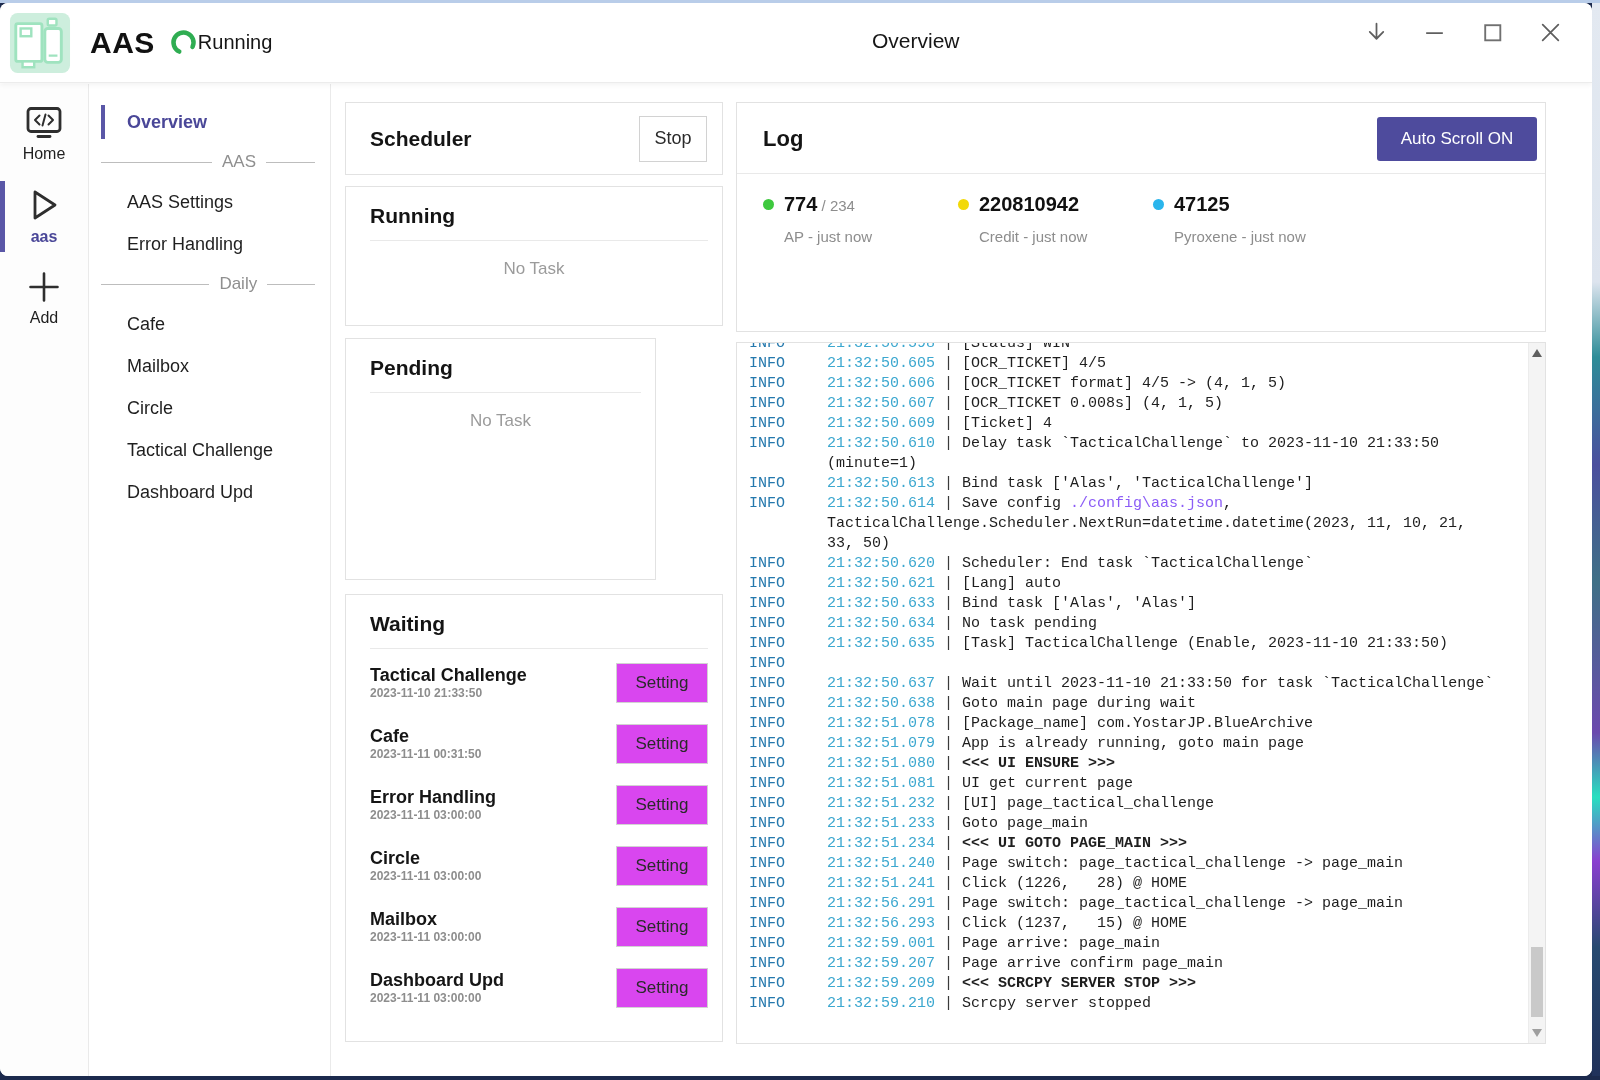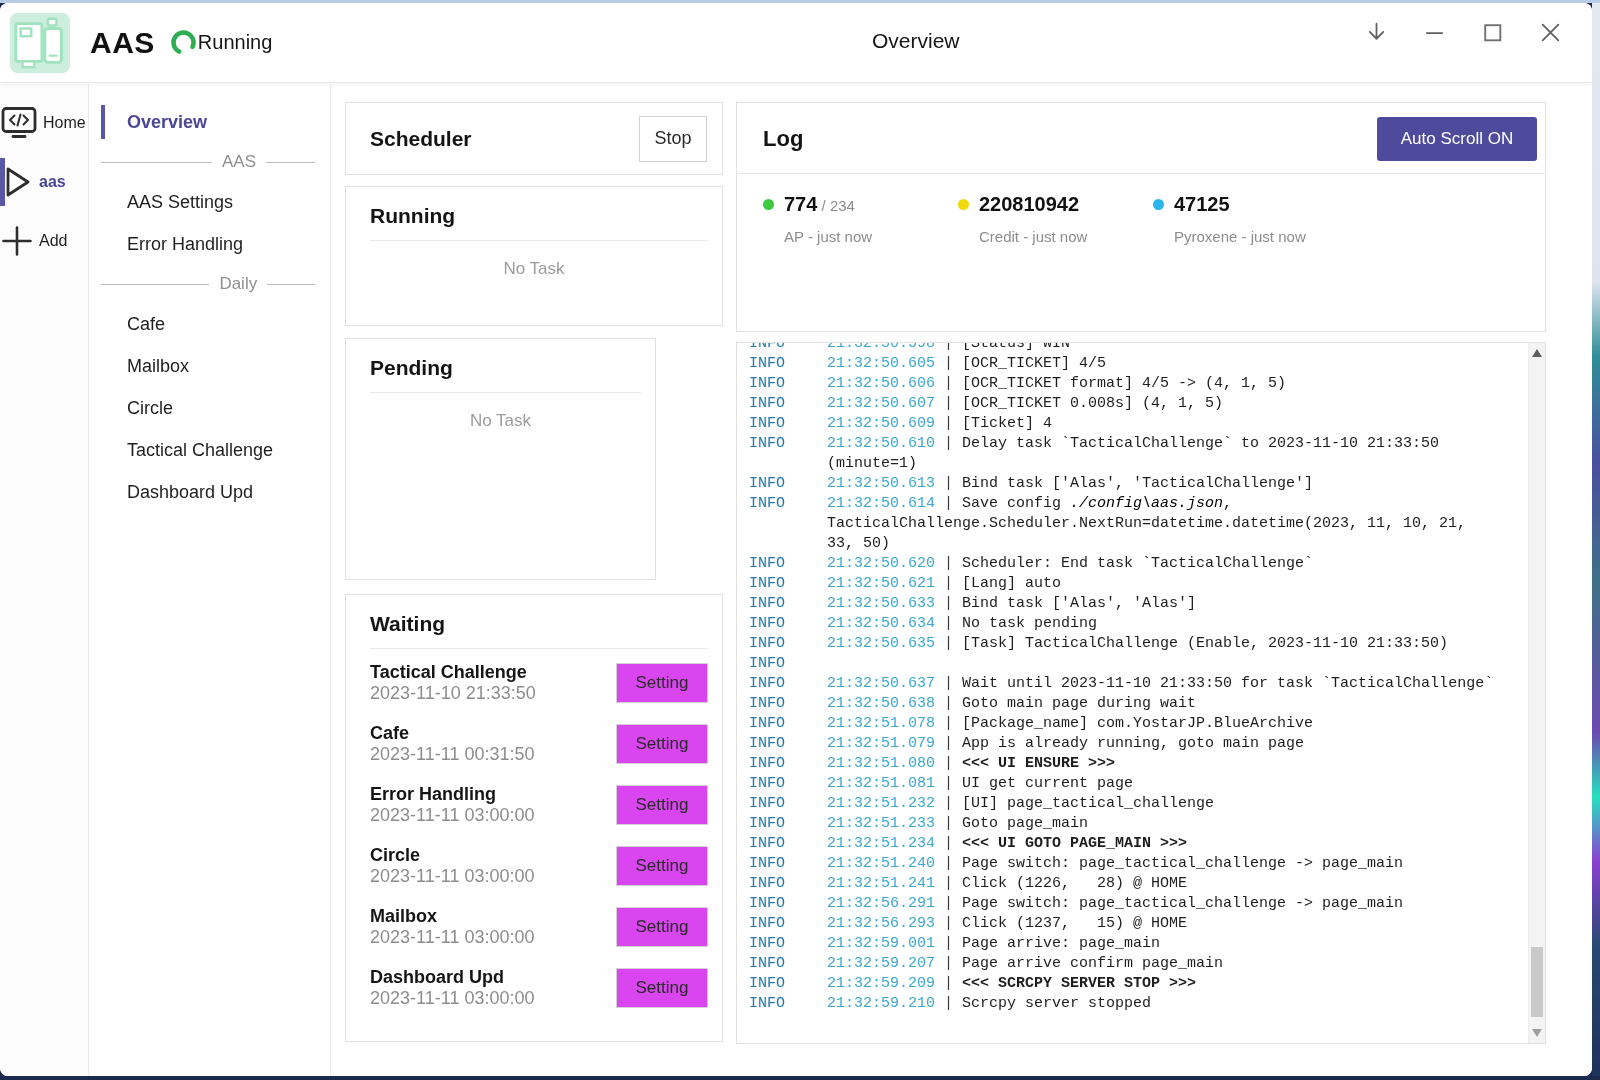--- a/index.html
+++ b/index.html
@@ -21,21 +21,21 @@
   .spinner { margin-left:15px; width:27px; height:27px; flex:none; }
   .status-text { font-size:20px; color:#161616; margin-left:1px; }
   .page-title { position:absolute; left:872px; top:26px; font-size:21px; color:#161616; }
   .win-controls { position:absolute; right:29px; top:17px; display:flex; gap:33px; }
   .win-btn { width:25px; height:25px; background:none; border:none; cursor:pointer; padding:0; }
   .win-btn svg { width:25px; height:25px; display:block; }
 
   
   .rail { position:absolute; top:81px; left:0; width:89px; bottom:0; background:#fdfdfd;
     border-right:1px solid #eaeaea; }
-  .rail-item { position:relative; display:flex; flex-direction:row; align-items:center; gap:5px;
+  .rail-item { position:relative; display:flex; flex-direction:column; align-items:center; gap:5px;
     padding:6px 0; cursor:pointer; }
   .rail-item.first { margin-top:16px; }
   .rail-item { margin-top:12px; }
   .rail-label { font-size:16px; color:#1f1f1f; }
   .rail-item.active .rail-label { color:#4a4798; font-weight:700; }
   .rail-item.active::before { content:''; position:absolute; left:0; top:0; bottom:0; width:5px; background:#5a57a7; }
 
   
   .sidebar { position:absolute; top:81px; left:90px; width:241px; bottom:0; background:#fff;
     border-right:1px solid #eaeaea; padding-top:17px; }
@@ -63,21 +63,21 @@
   #card-running { left:14px; top:102px; width:378px; height:140px; }
   #card-pending { left:14px; top:254px; width:311px; height:242px; }
   .card .head { padding:17px 24px 12px; }
   .empty-text { text-align:center; color:#9b9b9b; font-size:17px; margin-top:18px; }
 
   #card-waiting { left:14px; top:510px; width:378px; height:448px; }
   .wait-list { padding-top:3px; }
   .wait-item { display:flex; align-items:center; padding:0 14px 0 24px; height:61px; }
   .wait-info { flex:1; }
   .wait-name { font-size:18px; font-weight:700; color:#151515; }
-  .wait-time { font-size:18px; font-weight:400; color:#8d8d8d; }
+  .wait-time { font-size:12px; font-weight:700; color:#8d8d8d; }
   .setting-btn { width:92px; height:40px; border:1px solid #d2d2d2; background:#d946ef; font-size:17px;
     color:#2a2a2a; cursor:pointer; font-family:inherit; }
 
   
   #card-log { left:405px; top:18px; width:810px; height:230px; }
   #card-log .head { display:flex; align-items:center; padding:14px 8px 12px 26px; }
   #card-log h2 { flex:1; font-size:22px; }
   .autoscroll-btn { width:160px; height:44px; background:#4e4b9d; color:#fff; border:none;
     font-size:17px; border-radius:3px; cursor:pointer; font-family:inherit; }
   #card-log .divider { margin:0; }
@@ -91,21 +91,21 @@
   
   #log-box { position:absolute; left:405px; top:258px; width:810px; height:702px;
     border:1px solid #e2e2e2; overflow:hidden; }
   .log-lines { position:absolute; left:12px; top:-9px; right:18px;
     font-family:"Liberation Mono","DejaVu Sans Mono",monospace; font-size:15px; line-height:20px; }
   .log-entry { display:flex; }
   .log-lvl { width:78px; flex:none; color:#2478ad; }
   .log-body { width:672px; white-space:pre-wrap; overflow-wrap:break-word; color:#1e1e1e; }
   .log-time { color:#3ba7cf; }
   .log-sep { color:#3a3a3a; }
-  .mag { color:#000000;font-style:italic; }
+  .mag { color:#8b5cf6; }
   .bold { font-weight:700; }
 
   .vscroll { position:absolute; right:0; top:0; bottom:0; width:17px; background:#f4f4f4;
     border-left:1px solid #ececec; }
   .vs-up, .vs-down { position:absolute; left:3px; width:0; height:0; border:5.5px solid transparent; cursor:pointer; }
   .vs-up { top:6px; border-bottom:8px solid #5f5f5f; border-top:none; }
   .vs-down { bottom:6px; border-top:8px solid #9f9f9f; border-bottom:none; }
   .vs-thumb { position:absolute; left:2px; right:2px; top:604px; height:70px; background:#c9c9c9; cursor:grab; }
 
   svg .st { stroke:#2e2e2e; stroke-width:2.8; fill:none; stroke-linecap:round; stroke-linejoin:round; }

